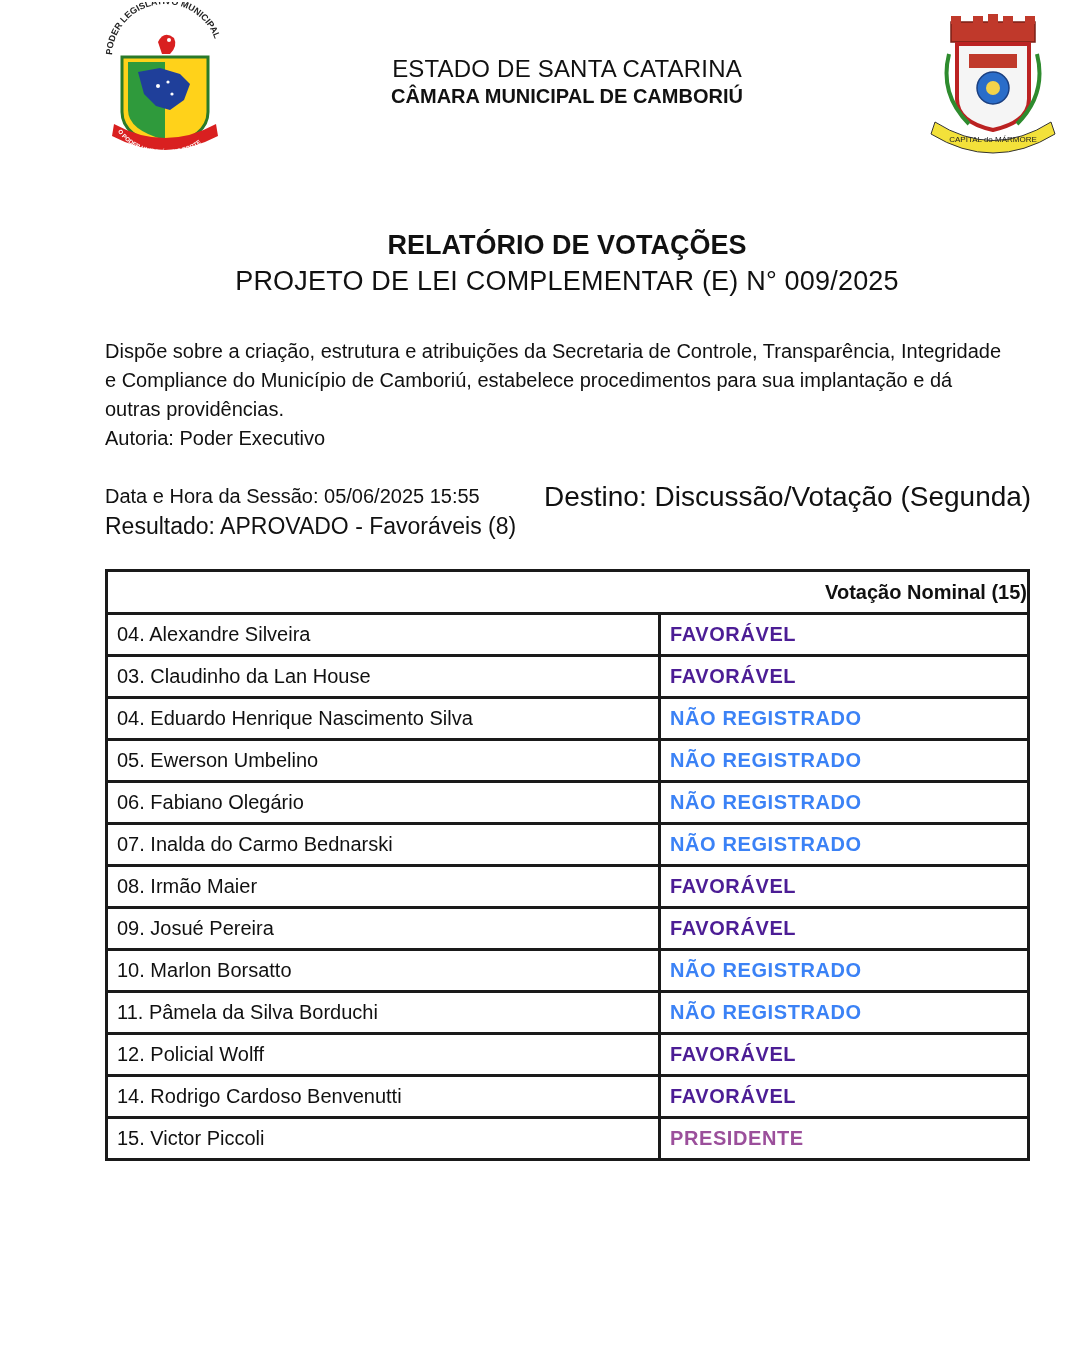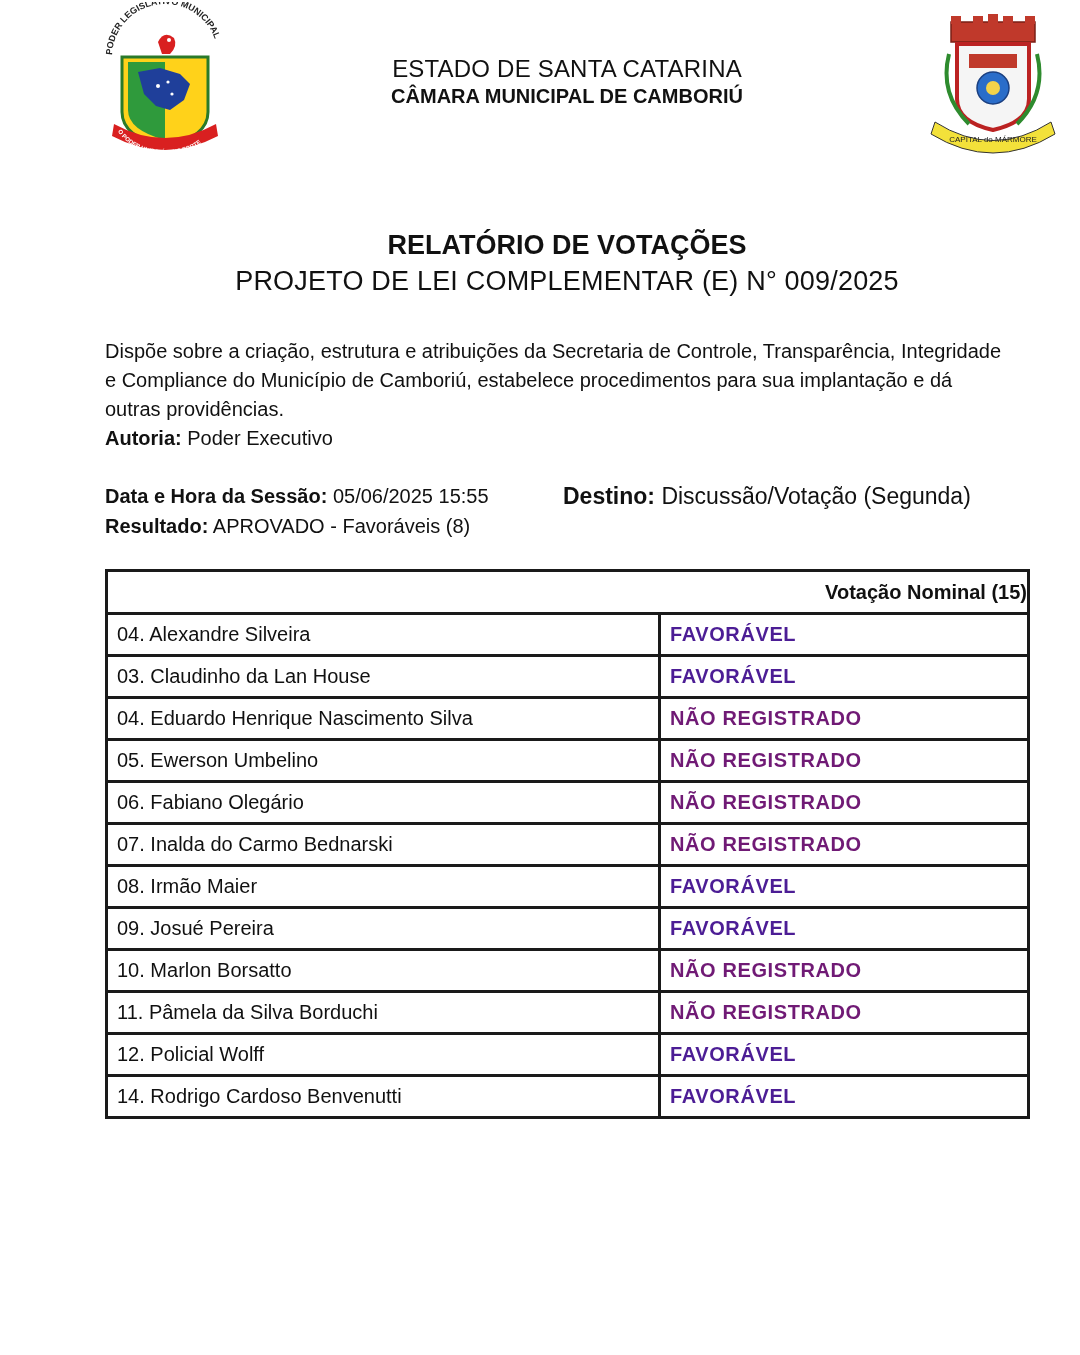--- a/index.html
+++ b/index.html
@@ -12,33 +12,33 @@
   .header-text { position: absolute; left: 0; top: 55px; width: 1134px; text-align: center; }
   .state { font-size: 24px; letter-spacing: 0.2px; line-height: 28px; }
   .chamber { font-size: 20px; font-weight: bold; line-height: 26px; }
 
   .title-block { position: absolute; left: 0; top: 228px; width: 1134px; text-align: center; }
   .report-title { font-size: 27px; font-weight: bold; line-height: 34px; }
   .project-title { font-size: 27px; line-height: 38px; letter-spacing: 0.2px; }
 
   .desc { position: absolute; left: 105px; top: 337px; width: 900px; font-size: 20px; line-height: 29px; }
   .author { position: absolute; left: 105px; top: 424px; font-size: 20px; line-height: 29px; }
-  .b { font-weight: bold; text-align: center; }
+  .b { font-weight: normal; text-align: center; }
 
   .meta1 { position: absolute; left: 105px; top: 482px; font-size: 20px; line-height: 29px; }
-  .meta-dest { position: absolute; left: 563px; top: 482px; font-size: 23px; line-height: 29px; }
-  .meta2 { position: absolute; left: 105px; top: 512px; font-size: 20px; line-height: 29px; }
+  .meta-dest { position: absolute; left: 544px; top: 482px; font-size: 28px; line-height: 29px; }
+  .meta2 { position: absolute; left: 105px; top: 512px; font-size: 23px; line-height: 29px; }
 
   table.votes { position: absolute; left: 105px; top: 569px; width: 925px; border-collapse: collapse; }
   table.votes th, table.votes td { border: 3px solid #1a1a1a; height: 39px; padding: 0 0 0 9px; font-size: 20px; }
   table.votes th { text-align: right; font-weight: bold; padding: 0; height: 40px; }
   td.name { width: 541px; }
   td.vote { font-weight: bold; letter-spacing: 0.6px; }
   .fav { color: #4c1d95; }
-  .nr { color: #701a75; }
+  .nr { color: #3b82f6; }
   .pres { color: #9b4f9b; }
 </style>
 </head>
 <body>
 
 <div class="logo-left">
   <svg width="130" height="160" viewBox="0 0 130 160">
     <defs>
       <path id="arcTop" d="M 12 55 A 52 52 0 0 1 118 55"></path>
       <path id="arcBot" d="M 14 120 A 52 40 0 0 0 116 120"></path>
@@ -165,14 +165,18 @@
         <td class="vote nr">NÃO REGISTRADO</td>
       </tr>
       <tr>
         <td class="name">12. Policial Wolff</td>
         <td class="vote fav">FAVORÁVEL</td>
       </tr>
       <tr>
         <td class="name">14. Rodrigo Cardoso Benvenutti</td>
         <td class="vote fav">FAVORÁVEL</td>
       </tr>
+      <tr>
+        <td class="name">15. Victor Piccoli</td>
+        <td class="vote pres">PRESIDENTE</td>
+      </tr>
     </tbody>
 </table>
 
 </body></html>

